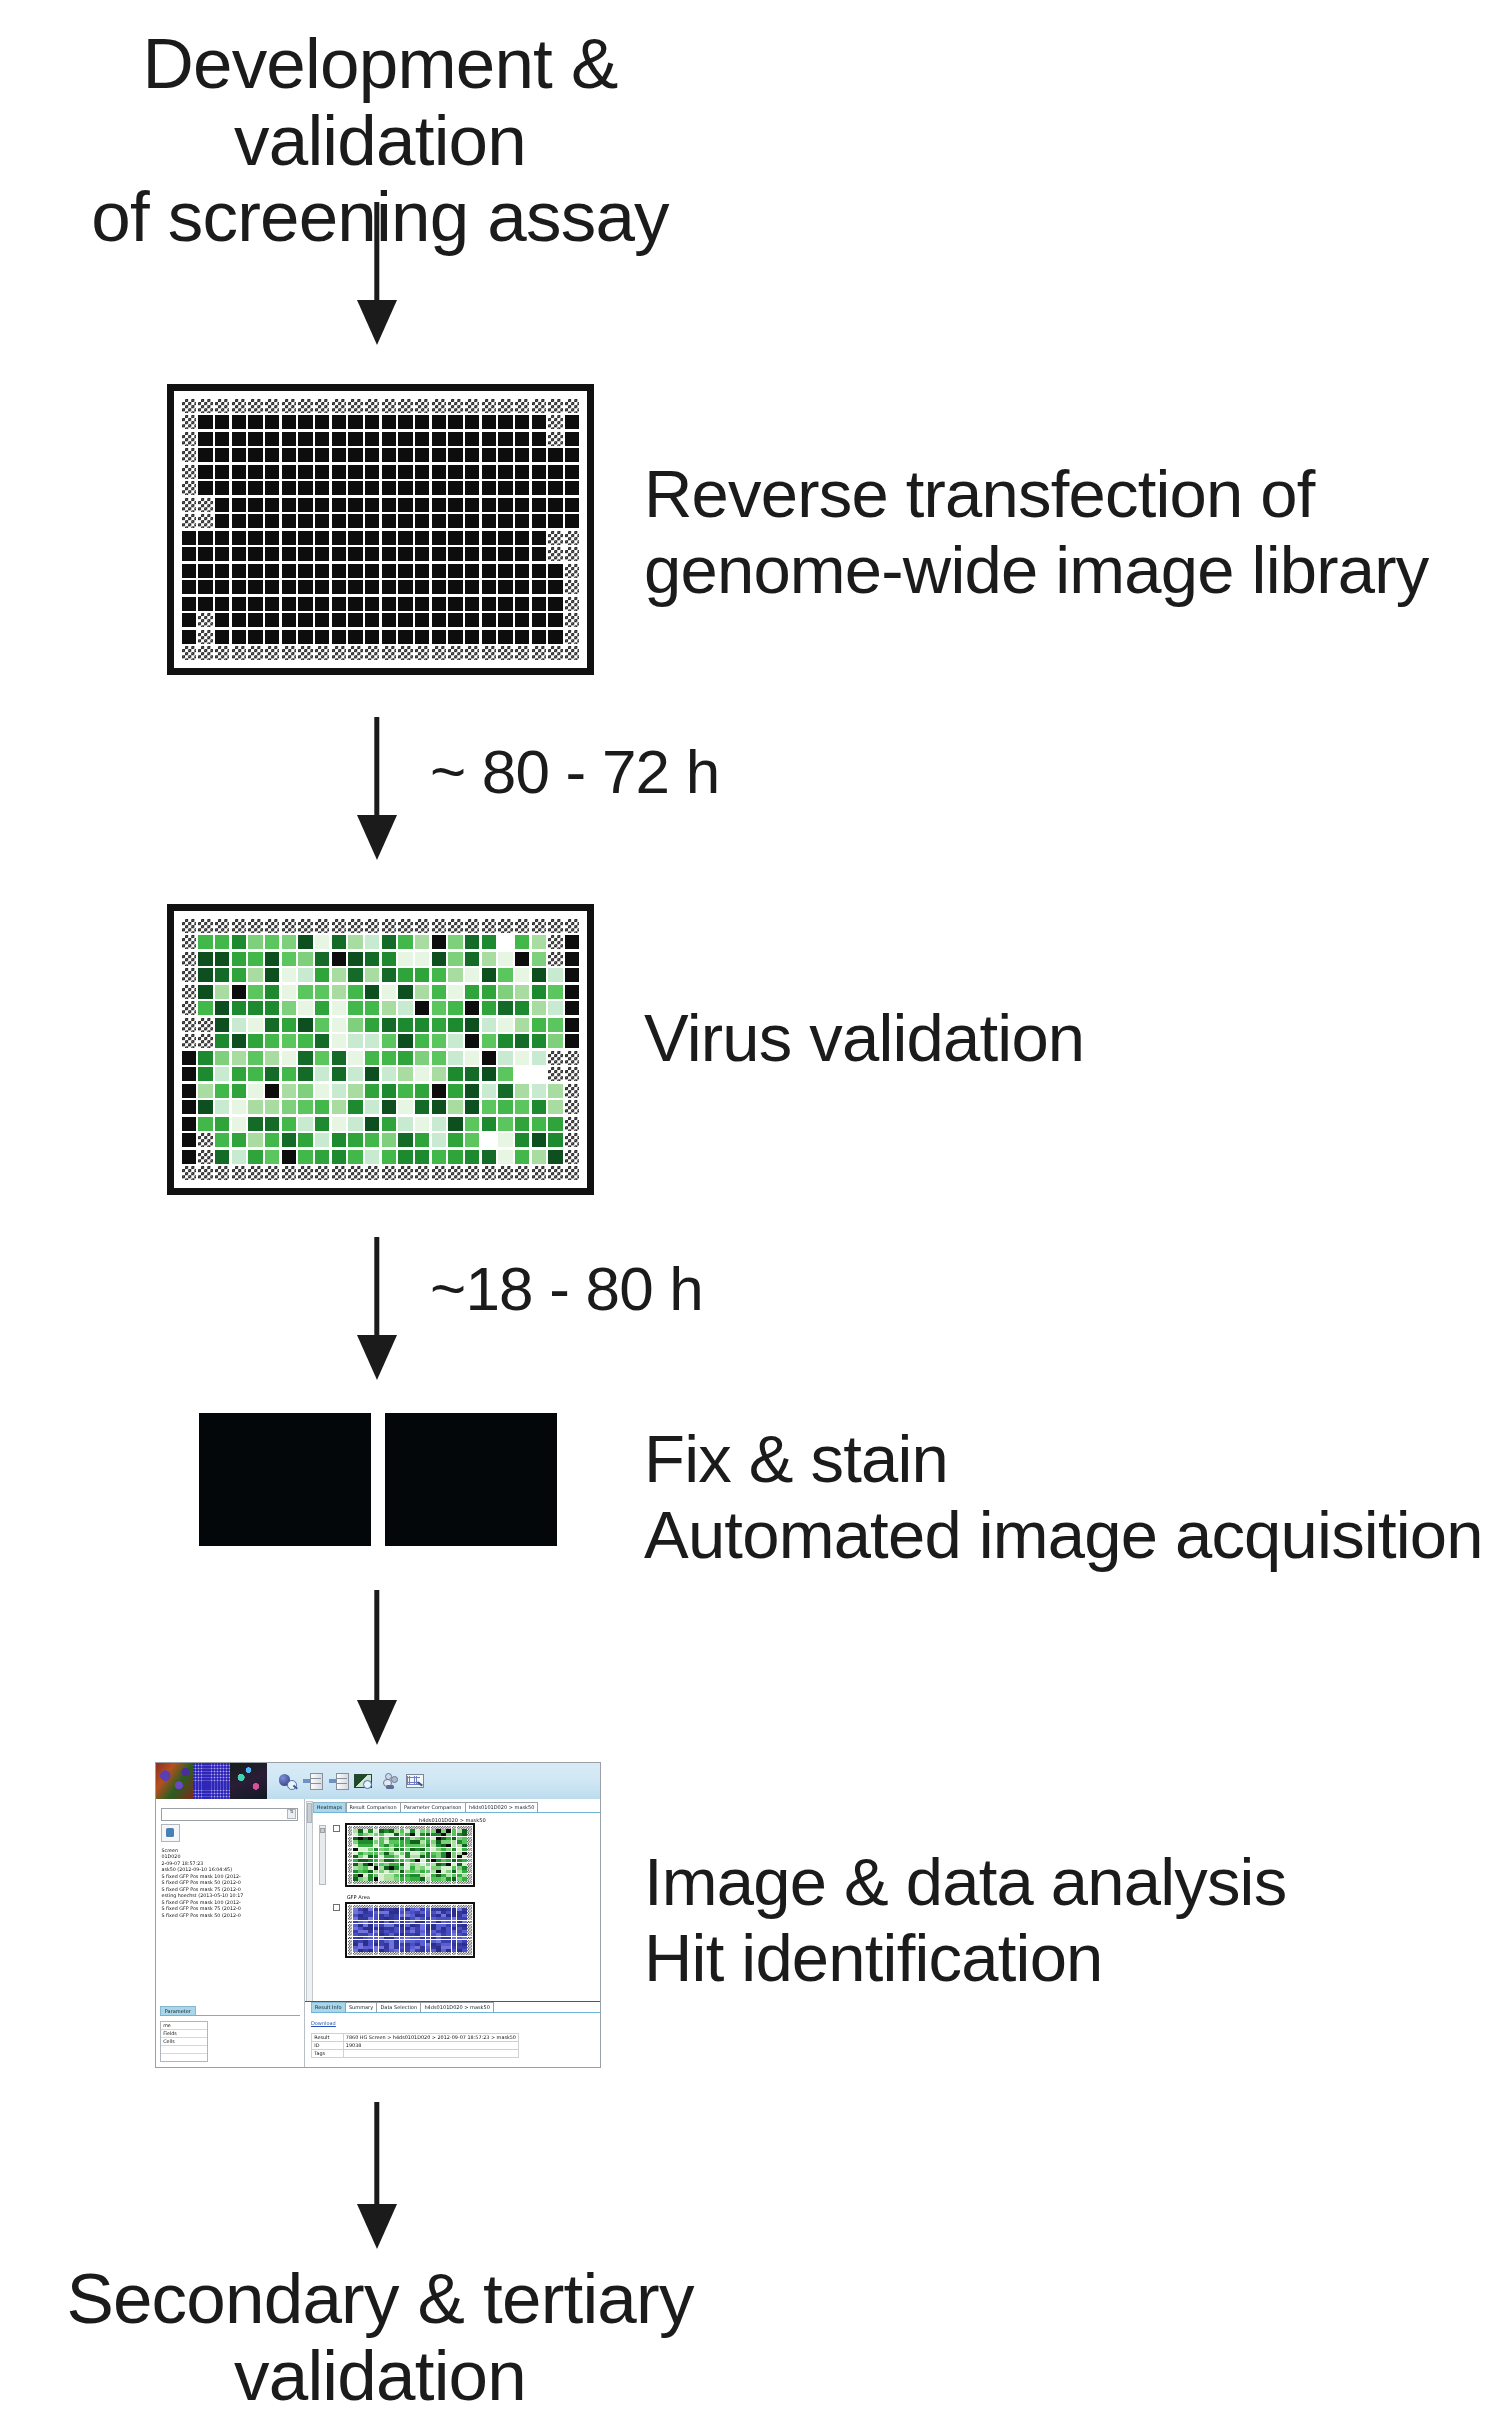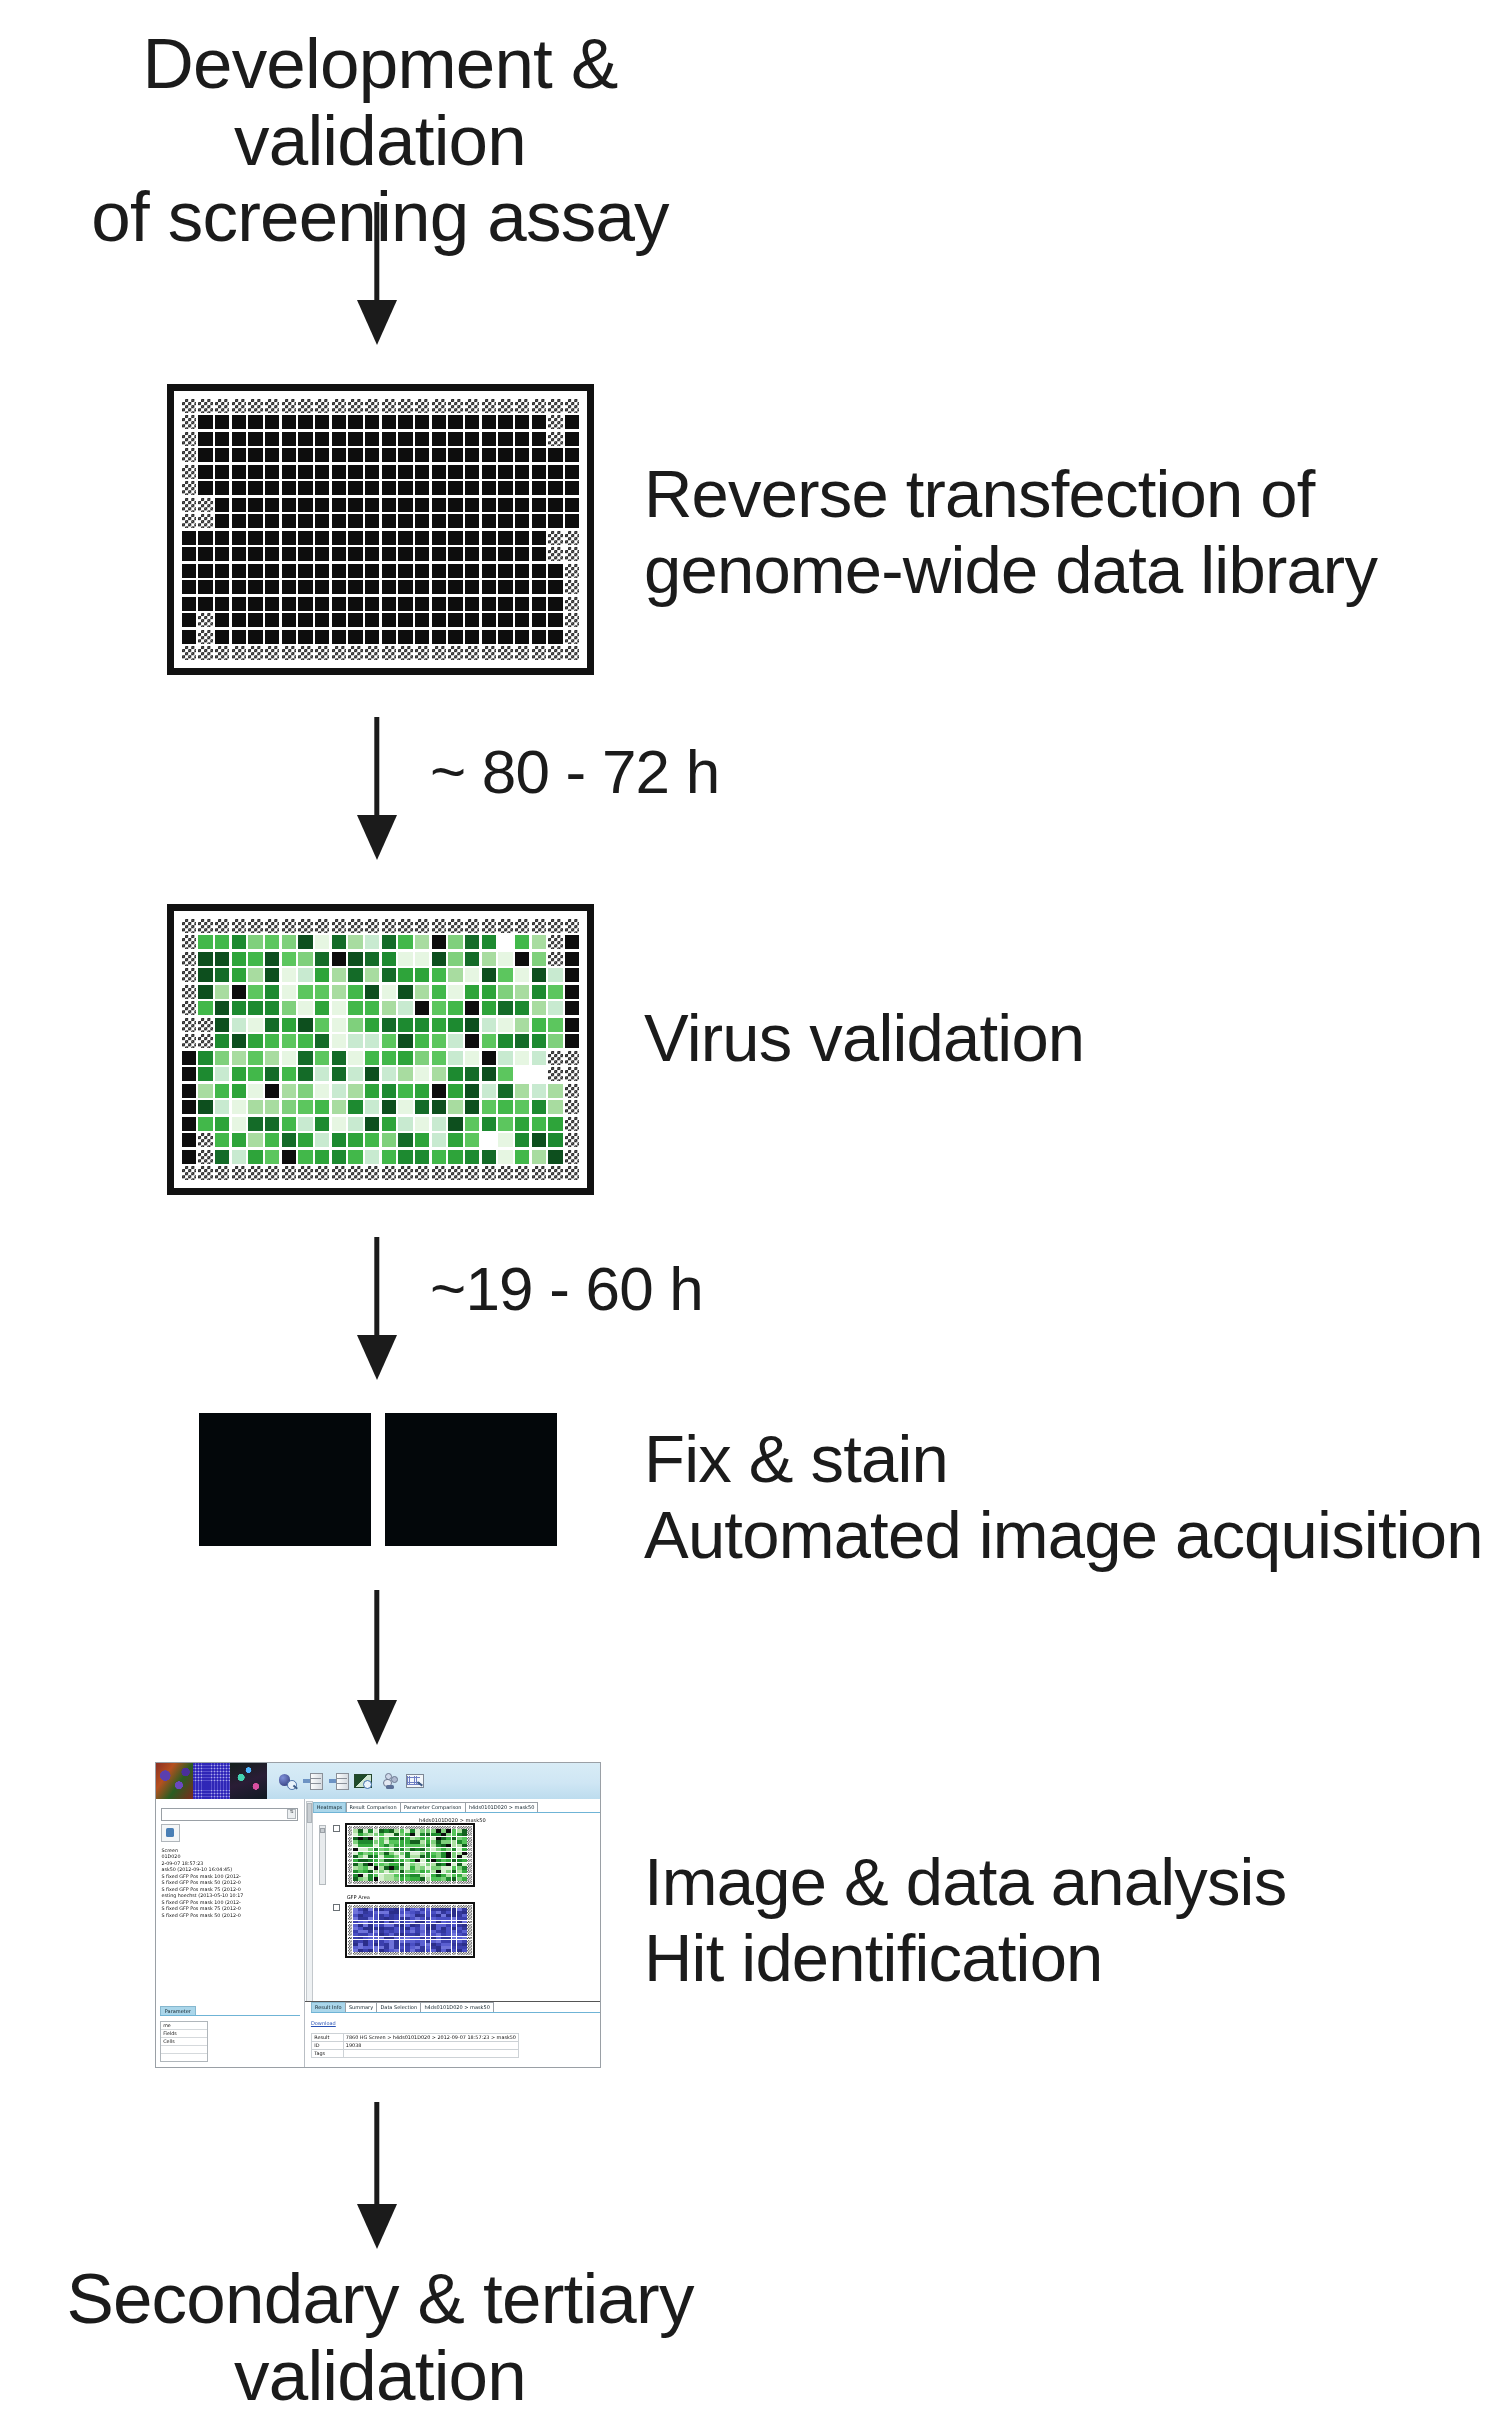--- a/index.html
+++ b/index.html
@@ -574,21 +574,21 @@
       <div class="well chk"></div>
       <div class="well chk"></div>
       <div class="well chk"></div>
       <div class="well chk"></div>
       <div class="well chk"></div>
       <div class="well chk"></div>
     </div>
 </div>
 
 <div class="abs step-label" style="left:644px;top:456px;width:845px;">Reverse transfection of
-genome-wide data library</div>
+genome-wide image library</div>
 
 <div class="arrow" style="left:353px;top:717px;width:47px;height:143px;">
   <div class="shaft" style="height:101px;"></div>
   <div class="head"></div>
 </div>
 <div class="abs arrow-label" style="left:430px;top:741px;">~ 80 - 72 h</div>
 
 <div class="plate" style="left:167px;top:904px;width:427px;height:291px;">
   <div class="plate-grid" id="plate2">
       <div class="well chk"></div>
@@ -977,21 +977,21 @@
       <div class="well chk"></div>
     </div>
 </div>
 
 <div class="abs step-label" style="left:644px;top:1000px;width:845px;">Virus validation</div>
 
 <div class="arrow" style="left:353px;top:1237px;width:47px;height:143px;">
   <div class="shaft" style="height:101px;"></div>
   <div class="head"></div>
 </div>
-<div class="abs arrow-label" style="left:430px;top:1258px;">~19 - 60 h</div>
+<div class="abs arrow-label" style="left:430px;top:1258px;">~18 - 80 h</div>
 
 <div class="micro" style="left:199px;top:1413px;width:172px;height:133px;">
   <div class="noise" id="mic-blue" style="background-color: rgb(3, 7, 10);"></div>
 </div>
 <div class="micro" style="left:385px;top:1413px;width:172px;height:133px;">
   <div class="noise" id="mic-green" style="background-color: rgb(3, 7, 10);"></div>
 </div>
 
 <div class="abs step-label" style="left:644px;top:1421px;width:861px;">Fix &amp; stain
 Automated image acquisition</div>

